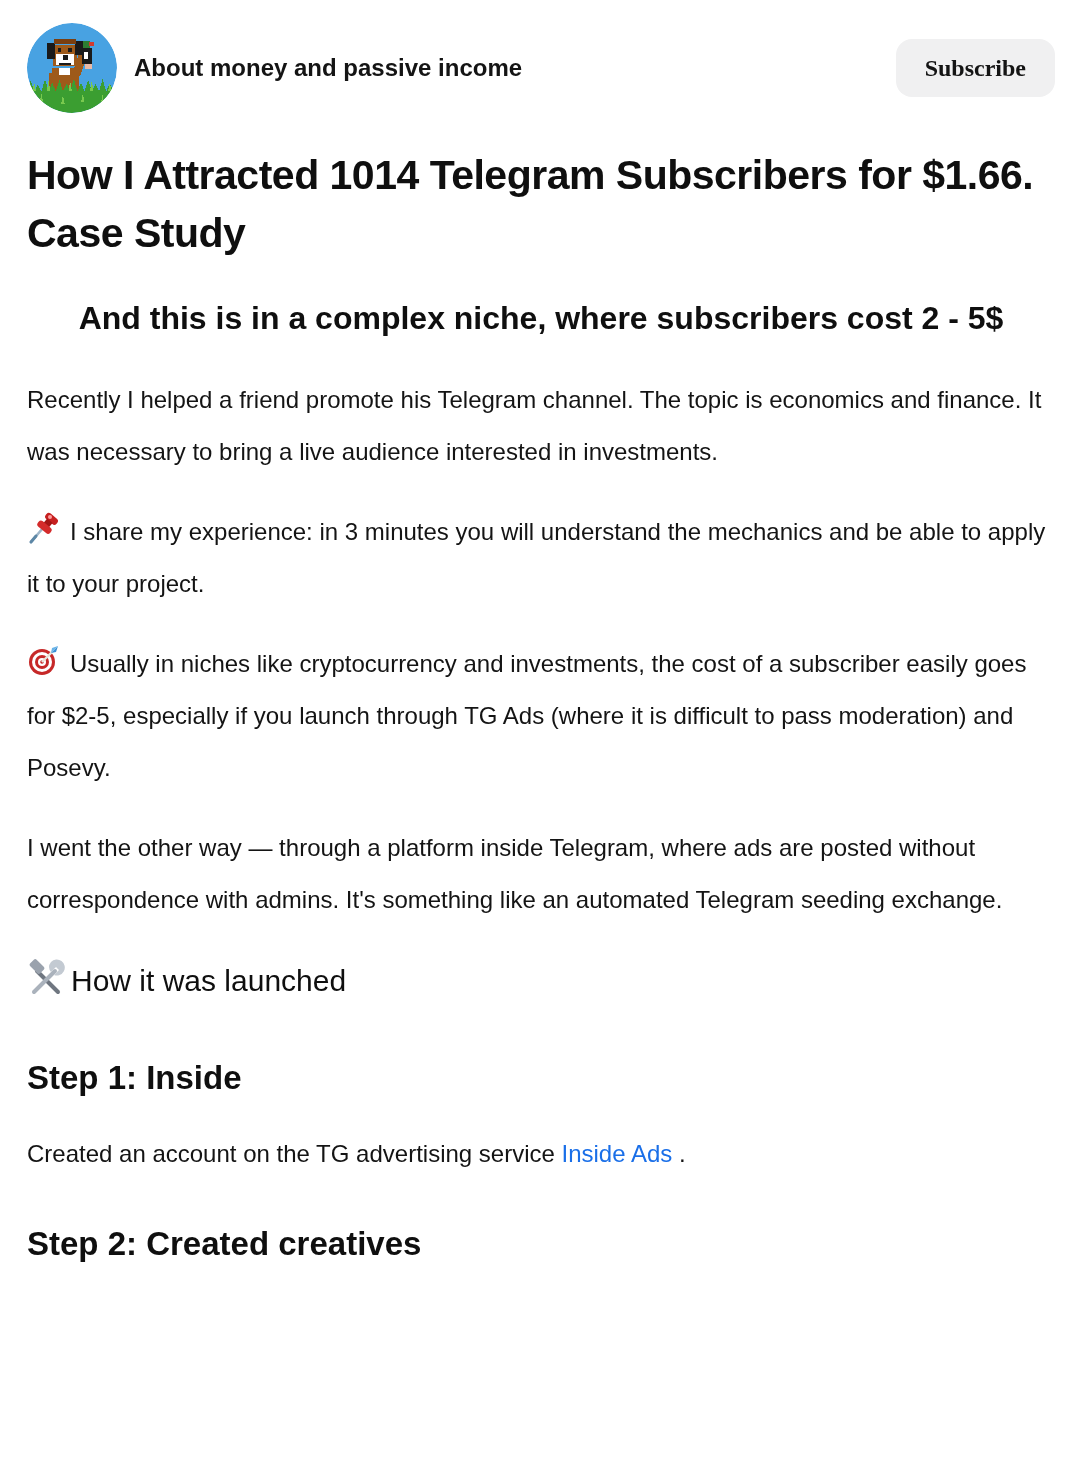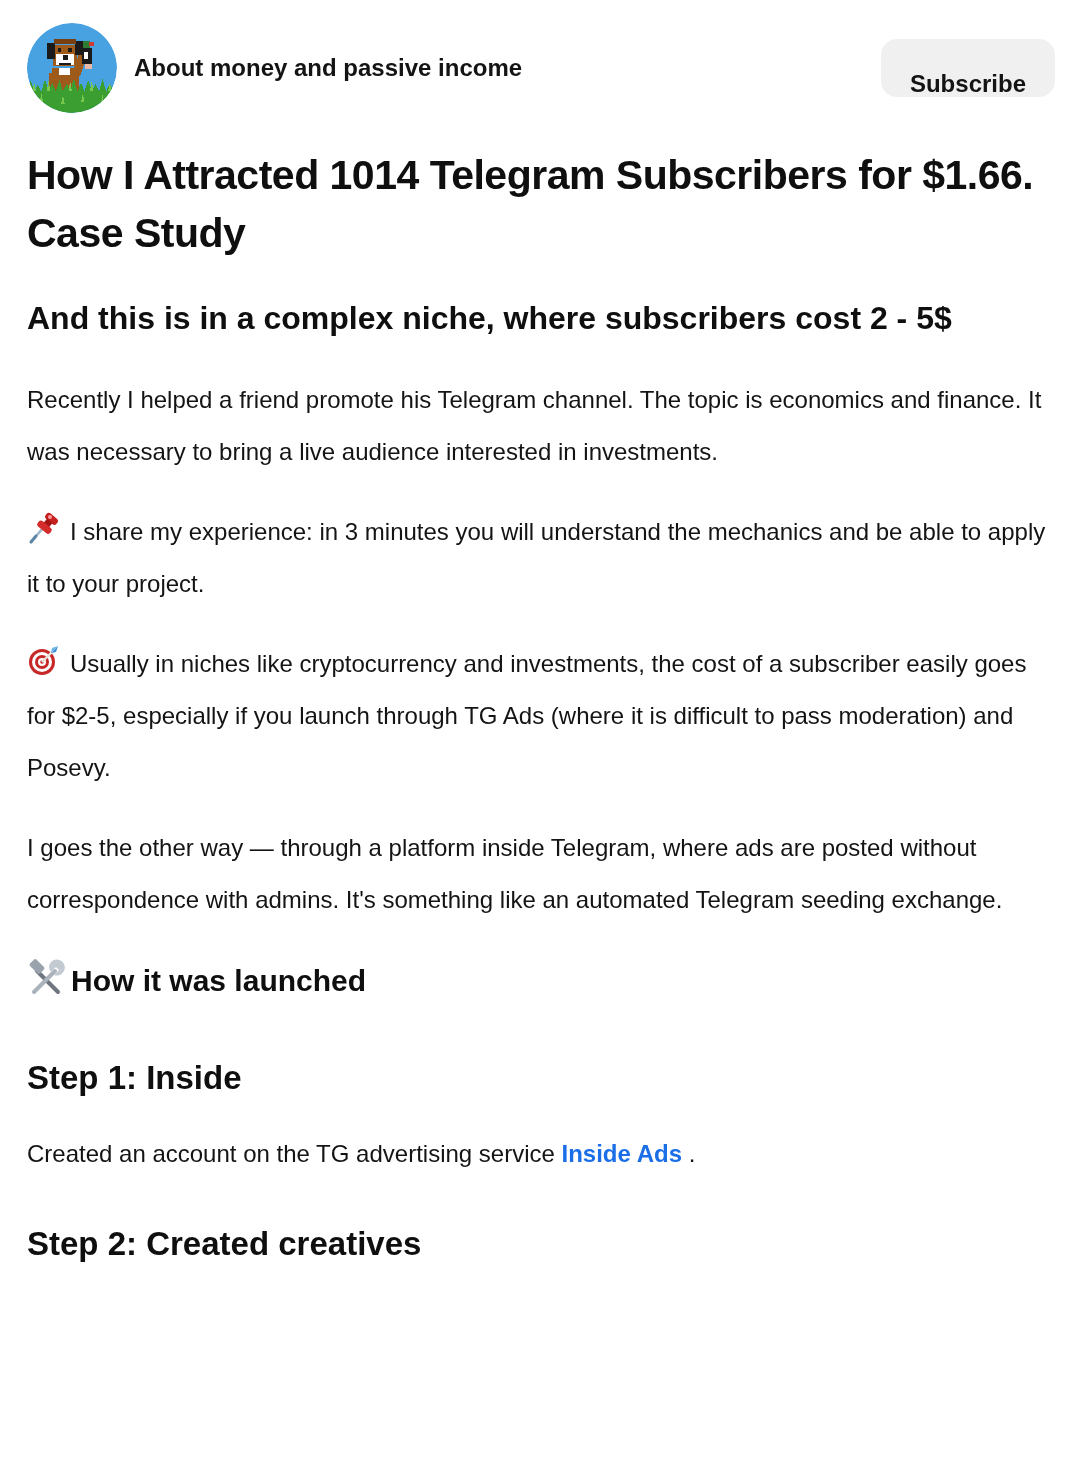--- a/index.html
+++ b/index.html
@@ -46,25 +46,25 @@
   .post-date {
     font-size: 24px;
     color: #808080;
     line-height: 26px;
   }
   .spacer { flex: 1 1 auto; }
   .subscribe-btn {
     background: #f0f0f1;
     border: none;
     border-radius: 16px;
-    font-family: Liberation Sans, sans-serif;
-    font-size: 24px;
-    font-weight: bold;
-    color: #141414;
-    padding: 16px 29px;
+    font-family: Liberation Serif, serif;
+    font-size: 24px;
+    font-weight: bold;
+    color: #141414;
+    padding: 0 29px;
     height: 58px;
     line-height: 58px;
     cursor: pointer;
     flex: 0 0 auto;
   }
 
   
   .article-title {
     margin-top: 32px;
     font-size: 41px;
@@ -72,57 +72,57 @@
     font-weight: bold;
     color: #0f0f0f;
     letter-spacing: -0.5px;
   }
   .article-subtitle {
     margin-top: 28px;
     font-size: 32px;
     line-height: 56px;
     font-weight: bold;
     color: #0f0f0f;
+    text-align: center;
   }
   p.body-par {
     margin-top: 28px;
     font-size: 24px;
     line-height: 52px;
     color: #141414;
   }
   .inline-icon {
     display: inline-block;
     width: 34px;
     height: 34px;
     vertical-align: -5px;
     margin-right: 9px;
   }
   .inline-icon svg { display: block; width: 100%; height: 100%; }
   .launch-line {
     margin-top: 32px;
     font-size: 30px;
     line-height: 46px;
-    font-weight: bold;
+    font-weight: normal;
     color: #0f0f0f;
   }
   .launch-line .inline-icon { width: 38px; height: 38px; vertical-align: -6px; margin-right: 6px; }
   .step-heading {
     font-size: 33px;
     line-height: 44px;
     font-weight: bold;
     color: #0f0f0f;
   }
   .step1-heading { margin-top: 52px; }
   .step2-heading { margin-top: 42px; }
   .step-par { margin-top: 36px; }
   .inline-link {
     color: #1a6fe8;
     text-decoration: none;
     cursor: pointer;
-    font-weight: bold;
   }
 </style>
 </head>
 <body>
 
 <div class="post-header">
 
   <div class="avatar">
     <span>
       <svg viewBox="0 0 100 100" shape-rendering="crispEdges">
@@ -200,21 +200,21 @@
   <circle cx="15" cy="19" r="13" fill="#c62828"></circle>
   <circle cx="15" cy="19" r="10" fill="#ffffff"></circle>
   <circle cx="15" cy="19" r="7" fill="#c62828"></circle>
   <circle cx="15" cy="19" r="4" fill="#ffffff"></circle>
   <circle cx="15" cy="19" r="1.8" fill="#c62828"></circle>
   <line x1="15" y1="19" x2="26" y2="8" stroke="#e8e4da" stroke-width="2.4"></line>
   <path d="M24 10 L31 3 L29 9 Z" fill="#3b8fd4"></path>
   <path d="M24 10 L31 3 L25 5 Z" fill="#69b4e8"></path>
 </svg></span><span>Usually in niches like cryptocurrency and investments, the cost of a subscriber easily goes for $2-5, especially if you launch through TG Ads (where it is difficult to pass moderation) and Posevy.</span></p>
 
-<p class="body-par">I goes the other way — through a platform inside Telegram, where ads are posted without correspondence with admins. It's something like an automated Telegram seeding exchange.</p>
+<p class="body-par">I went the other way — through a platform inside Telegram, where ads are posted without correspondence with admins. It's something like an automated Telegram seeding exchange.</p>
 
 <div class="launch-line"><span class="inline-icon"><svg viewBox="0 0 38 38">
   <line x1="10" y1="12" x2="31" y2="33" stroke="#6f7680" stroke-width="4" stroke-linecap="round"></line>
   <rect x="3" y="3" width="14" height="9" rx="2" fill="#9aa2ad" transform="rotate(45 10 7.5)"></rect>
   <line x1="28" y1="12" x2="7" y2="33" stroke="#aab2bc" stroke-width="4" stroke-linecap="round"></line>
   <path d="M24 3 a8 8 0 1 1 3 13 l5 -5 -3 -3 -5 5 a8 8 0 0 1 0 -10 z" fill="#c3cad2"></path>
 </svg></span><span>How it was launched</span></div>
 
 <h2 class="step-heading step1-heading">Step 1: Inside</h2>
 

